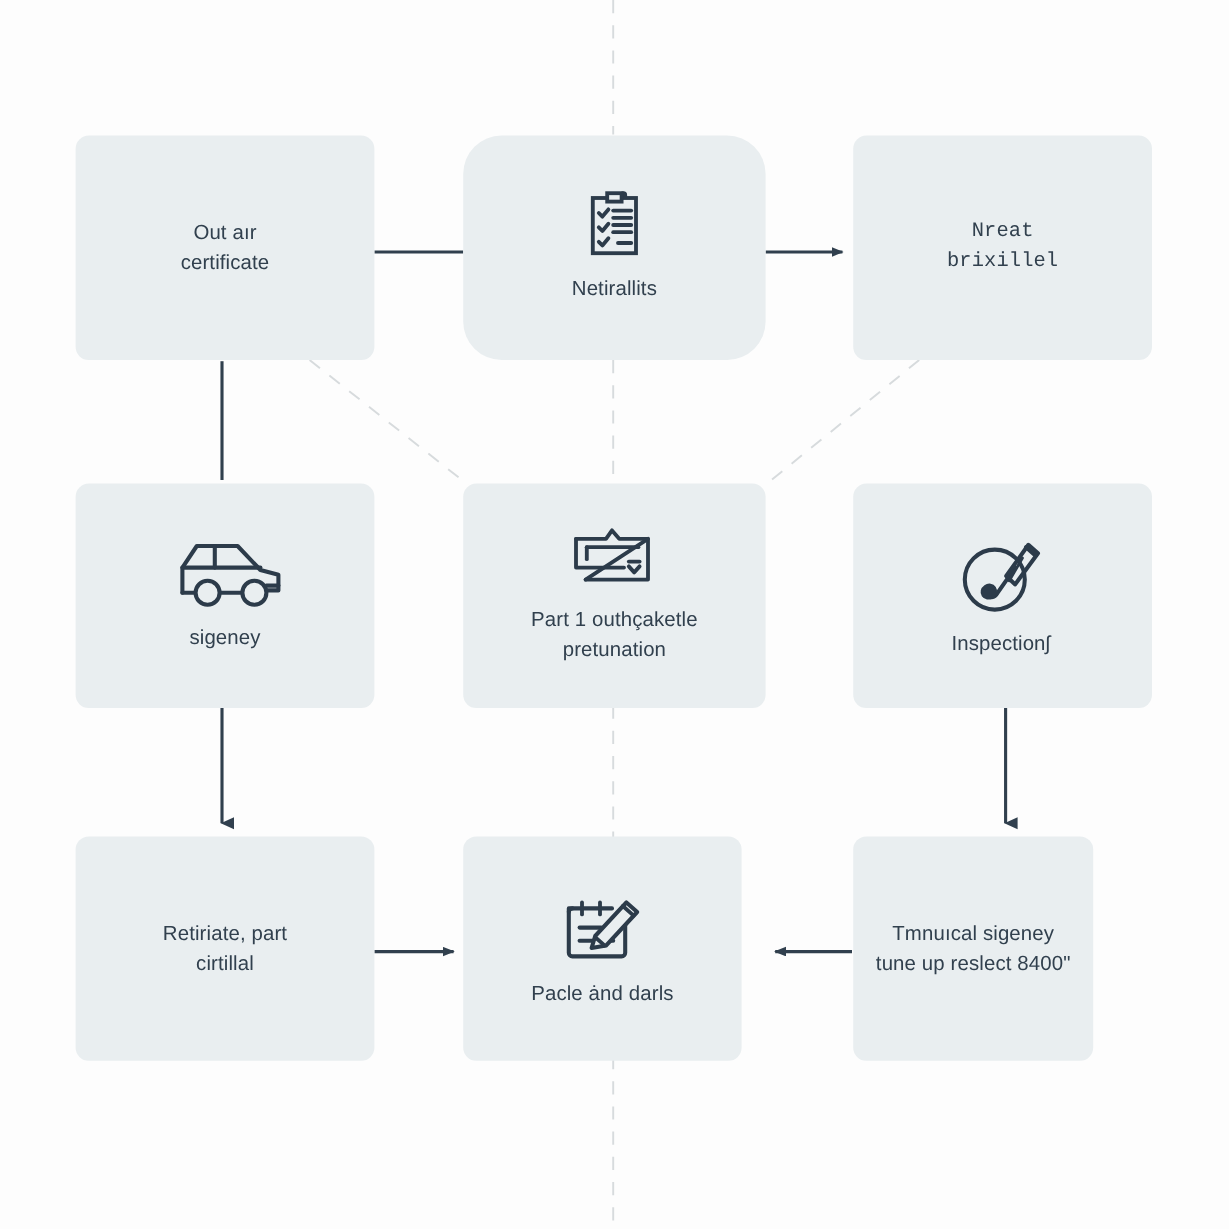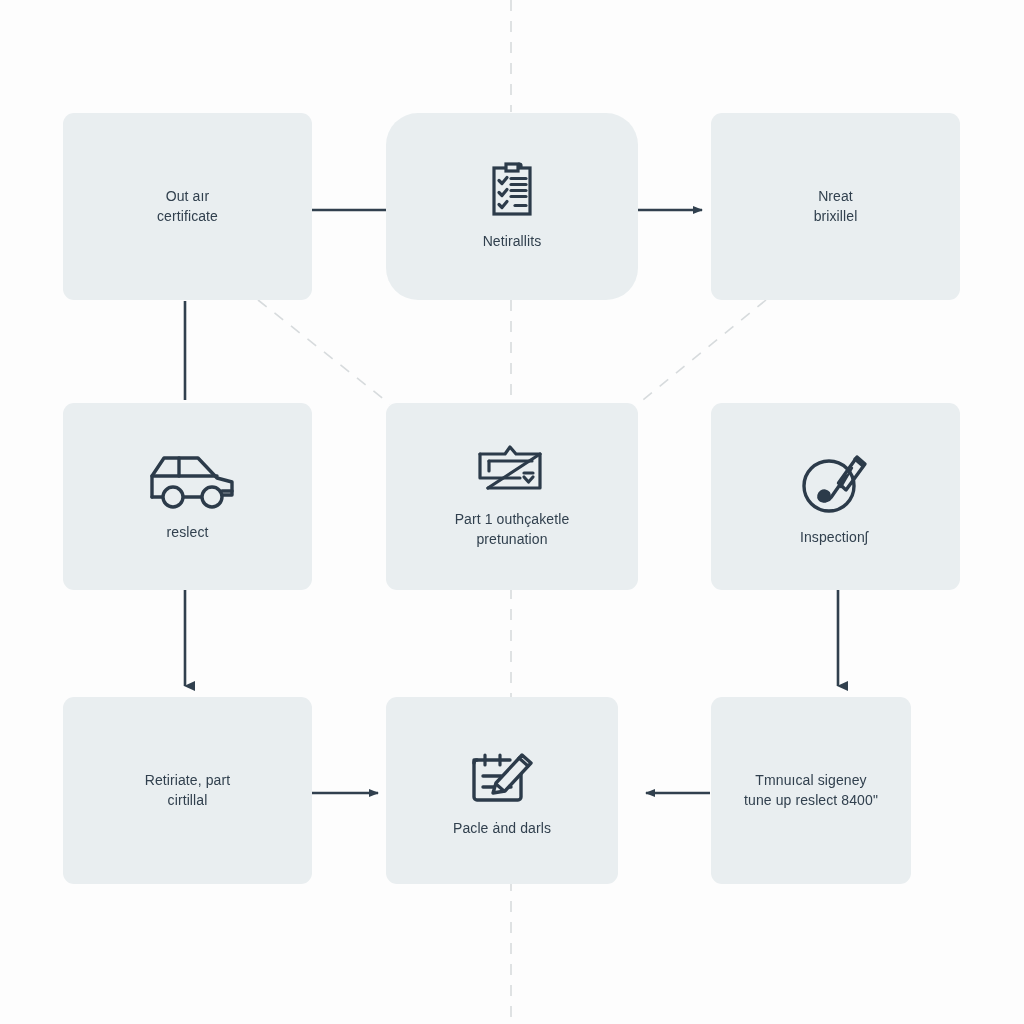--- a/index.html
+++ b/index.html
@@ -39,21 +39,21 @@
     box-sizing: border-box;
     padding: 10px 14px;
   }
   .node-icon {
     display: block;
     margin-bottom: 10px;
     line-height: 0;
   }
   .node-label {
     color: #31404e;
-    font-size: 14px;
+    font-size: 17px;
     line-height: 1.42;
     text-align: center;
     letter-spacing: 0.1px;
     white-space: pre-line;
     font-weight: 400;
   }
   .node-box.no-icon .node-label {
     margin-top: 0;
   }
 </style>
@@ -112,39 +112,39 @@
         <path d="M14 30.5 l3 3 l5 -6" stroke="#2c3b4a" stroke-width="3.2" stroke-linecap="round" stroke-linejoin="round"></path>
         <line x1="26" y1="28.5" x2="41" y2="28.5" stroke="#2c3b4a" stroke-width="3.2" stroke-linecap="round"></line>
         <line x1="26" y1="34.5" x2="41" y2="34.5" stroke="#2c3b4a" stroke-width="3.2" stroke-linecap="round"></line>
         <path d="M14 42.5 l3 3 l5 -6" stroke="#2c3b4a" stroke-width="3.2" stroke-linecap="round" stroke-linejoin="round"></path>
         <line x1="30" y1="43.5" x2="41" y2="43.5" stroke="#2c3b4a" stroke-width="3.2" stroke-linecap="round"></line>
       </svg>
     </span>
     <div class="node-label">Netirallits</div>
   </div>
 
-  <div class="node-box no-icon" id="node-3" style="left:711px; top:113px; width:249px; height:187px;">
+  <div class="node-box no-icon" id="node-3" style="left:711px; top:113px; width:249px; height:187px;font-family:Liberation Mono, monospace;">
     <div class="node-label">Nreat
 brixillel</div>
   </div>
 
   <div class="node-box" id="node-4" style="left:63px; top:403px; width:249px; height:187px;">
     <span class="node-icon">
       <svg width="96" height="62" viewBox="0 0 96 62" fill="none" xmlns="http://www.w3.org/2000/svg">
         <path d="M12 46 V25 L24 7 H58 L77 27 L92 31 V44 H82" stroke="#2c3b4a" stroke-width="3.4" stroke-linejoin="round" stroke-linecap="round"></path>
         <path d="M12 46 H24" stroke="#2c3b4a" stroke-width="3.4" stroke-linecap="round"></path>
         <path d="M42 46 H63" stroke="#2c3b4a" stroke-width="3.4" stroke-linecap="round"></path>
         <path d="M12 25 H77" stroke="#2c3b4a" stroke-width="3.4" stroke-linecap="round"></path>
         <path d="M39 7 V25" stroke="#2c3b4a" stroke-width="3.4" stroke-linecap="round"></path>
         <circle cx="33" cy="46" r="10" stroke="#2c3b4a" stroke-width="3.4" fill="#e9eef0"></circle>
         <circle cx="72" cy="46" r="10" stroke="#2c3b4a" stroke-width="3.4" fill="#e9eef0"></circle>
         <path d="M82 40 H92" stroke="#2c3b4a" stroke-width="3.4" stroke-linecap="round"></path>
       </svg>
     </span>
-    <div class="node-label">reslect</div>
+    <div class="node-label">sigeney</div>
   </div>
 
   <div class="node-box" id="node-5" style="left:386px; top:403px; width:252px; height:187px;align-items:center;">
     <span class="node-icon">
       <svg width="72" height="56" viewBox="0 0 72 56" fill="none" xmlns="http://www.w3.org/2000/svg">
         <path d="M4 10 H29 L34 3 L40 10 H64 V44 H12" stroke="#2c3b4a" stroke-width="3.2" stroke-linejoin="round" stroke-linecap="round"></path>
         <path d="M4 10 V34 H44" stroke="#2c3b4a" stroke-width="3.2" stroke-linejoin="round" stroke-linecap="round"></path>
         <path d="M12 44 L64 10" stroke="#2c3b4a" stroke-width="3.2" stroke-linecap="round"></path>
         <path d="M13 17 H56" stroke="#2c3b4a" stroke-width="3.2" stroke-linecap="round"></path>
         <path d="M13 17 V27" stroke="#2c3b4a" stroke-width="3.2" stroke-linecap="round"></path>

